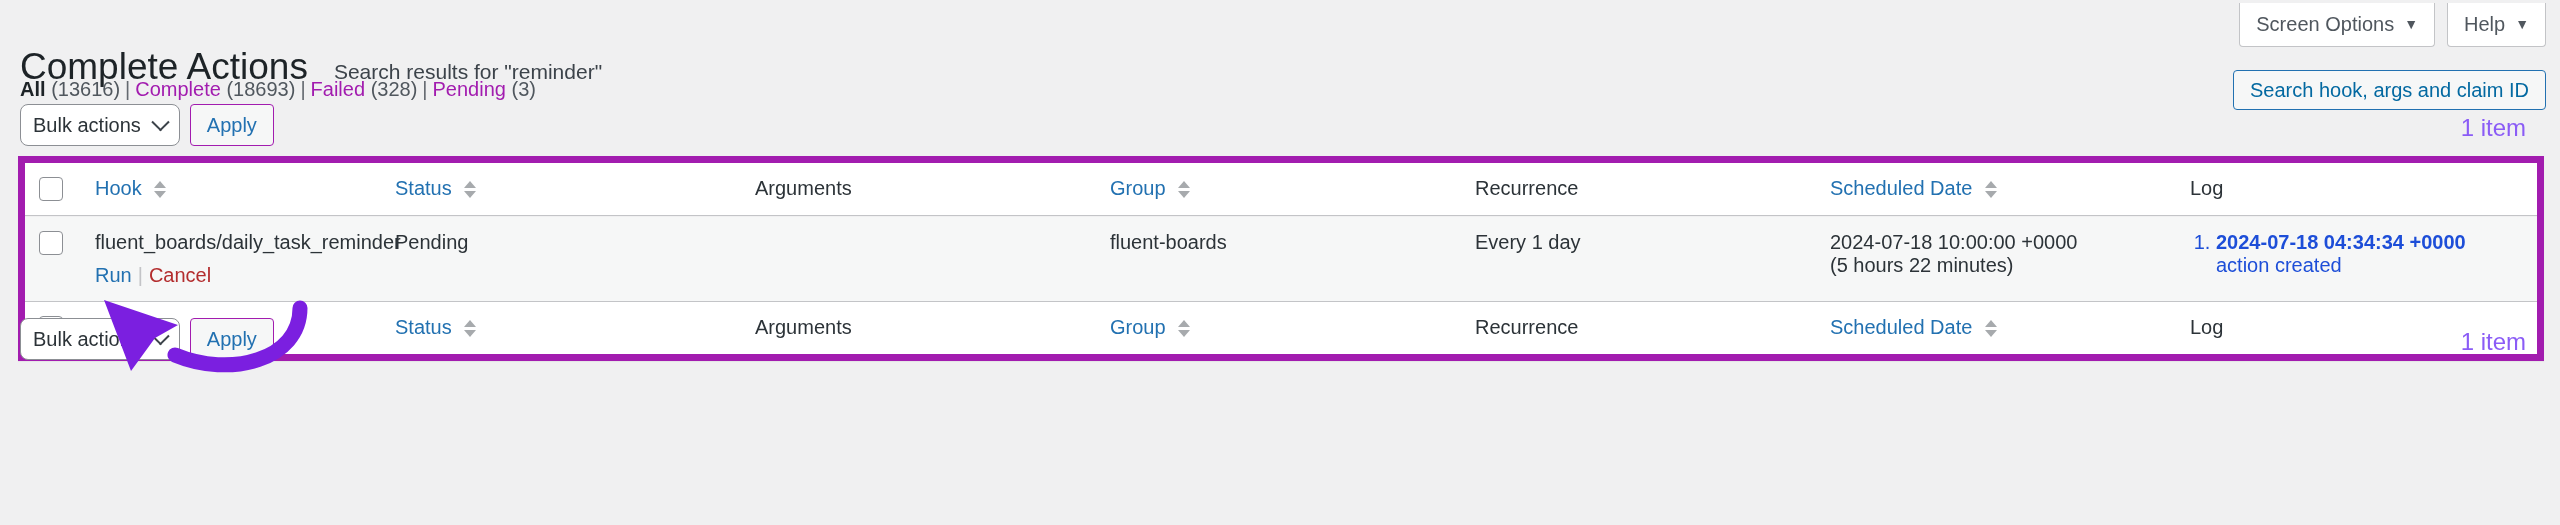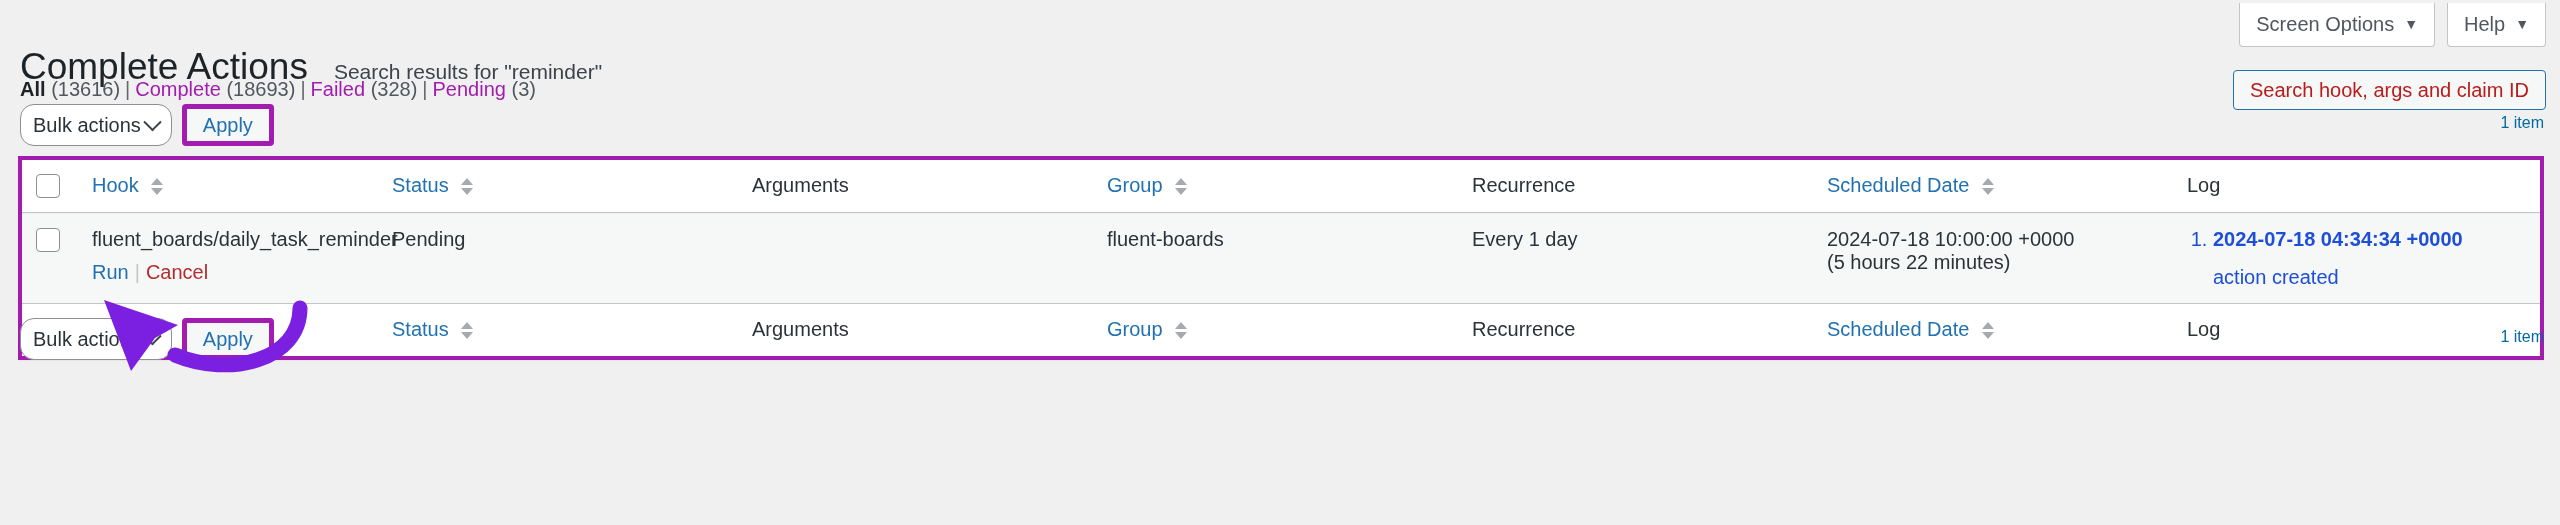--- a/index.html
+++ b/index.html
@@ -36,51 +36,51 @@
   
   .search-box { position: absolute; top: 70px; right: 14px; display: flex; align-items: stretch; gap: 10px; }
   .search-input {
     width: 238px; height: 40px; box-sizing: border-box;
     border: 1px solid #8c8f94; border-radius: 4px; background: #fff;
     font-size: 20px; font-family: inherit; color: #2c3338; padding: 0 12px;
   }
   .search-submit {
     height: 40px; box-sizing: border-box;
     background: #f6f7f7; border: 1px solid #2271b1; border-radius: 4px;
-    color: #b91c1c; font-size: 20px; font-family: inherit; padding: 0 16px; cursor: pointer;
+    color: #0369a1; font-size: 20px; font-family: inherit; padding: 0 16px; cursor: pointer;
   }
 
   
   .tablenav { position: absolute; left: 20px; display: flex; align-items: center; gap: 10px; }
   .tablenav.top { top: 104px; }
   .tablenav.bottom { top: 318px; }
   .bulk-select {
     height: 42px; box-sizing: border-box; background: #fff;
-    border: 1px solid #8c8f94; border-radius: 14px; color: #2c3338;
-    font-size: 20px; padding: 0 30px 0 12px; cursor: pointer;
+    border: 1px solid #8c8f94; border-radius: 8px; color: #2c3338;
+    font-size: 20px; padding: 0 38px 0 12px; cursor: pointer;
     display: flex; align-items: center; position: relative; min-width: 122px;
   }
   .bulk-select .chev {
     position: absolute; right: 12px; top: 50%; width: 11px; height: 11px;
     border-right: 2.4px solid #3c434a; border-bottom: 2.4px solid #3c434a;
     transform: translateY(-72%) rotate(45deg);
   }
   .apply-btn {
     height: 42px; box-sizing: border-box; background: #f6f7f7;
-    border: 5px solid #a21caf; border-radius: 4px; color: #2271b1;
+    border: 1px solid #a21caf; border-radius: 4px; color: #2271b1;
     font-size: 20px; font-family: inherit; padding: 0 16px; cursor: pointer;
   }
-  .item-count { position: absolute; right: 16px; font-size: 16px; color: #0369a1; }
+  .item-count { position: absolute; right: 34px; font-size: 24px; color: #8b5cf6; }
   .item-count.top { top: 114px; }
   .item-count.bottom { top: 328px; }
 
   
   .wp-list-table {
     position: absolute; left: 18px; top: 156px; width: 2526px;
-    border: 4px solid #a21caf; border-spacing: 0; border-collapse: separate;
+    border: 7px solid #a21caf; border-spacing: 0; border-collapse: separate;
     background: #fff; box-shadow: 0 1px 1px rgba(0,0,0,.04);
   }
   table { table-layout: fixed; }
   th, td { text-align: left; vertical-align: top; padding: 14px 12px; font-size: 20px; color: #2c3338; }
   thead th, tfoot th { background: #fff; font-weight: 400; }
   thead tr th { border-bottom: 1px solid #c3c4c7; }
   tfoot tr th { border-top: 1px solid #c3c4c7; }
   th a { color: #2271b1; text-decoration: none; cursor: pointer; }
   .sort-ind { display: inline-block; width: 14px; margin-left: 7px; vertical-align: middle; }
   .sort-ind i { display: block; width: 0; height: 0; border-left: 6px solid transparent; border-right: 6px solid transparent; }
@@ -94,21 +94,21 @@
   .row-data td { background: #f6f7f7; border-top: 1px solid #f0f0f1; }
   .row-actions { margin-top: 10px; font-size: 20px; color: #a7aaad; }
   .row-actions a { text-decoration: none; cursor: pointer; }
   .row-actions a.run { color: #2271b1; }
   .row-actions a.cancel { color: #b32d2e; }
   .row-actions .divider { padding: 0 6px; color: #c3c4c7; }
   .muted-2nd { display: block; }
   .log-list { margin: 0; padding-left: 26px; font-size: 20px; }
   .log-list li { color: #1d4ed8; }
   .log-list strong { font-weight: 700; }
-  .log-msg { display: block; margin-top: 15px; }
+  .log-msg { display: block; }
 
   
   .annotation { position: absolute; left: 0; top: 0; pointer-events: none; }
 </style>
 </head>
 <body>
 
 <div class="page">
 
   <div class="meta-bar">

